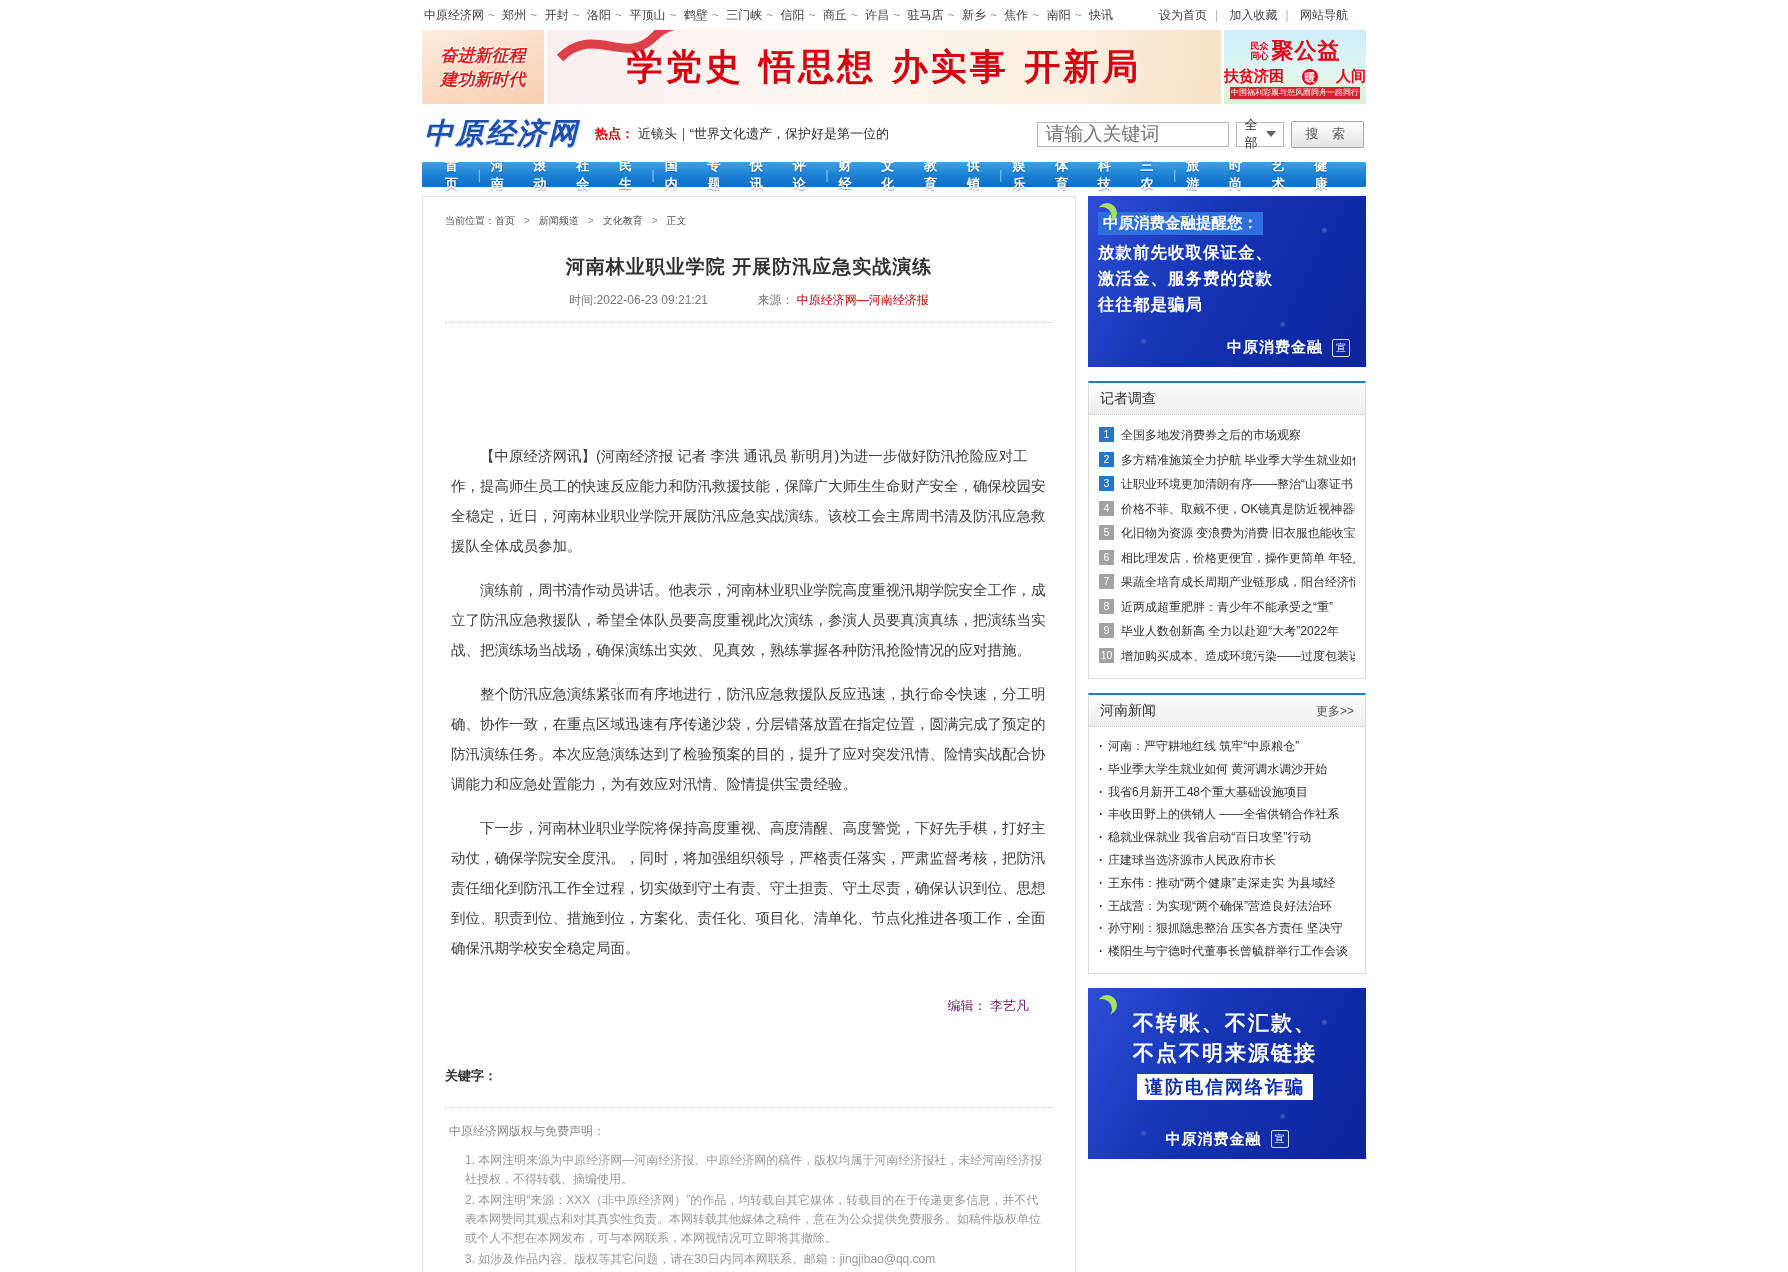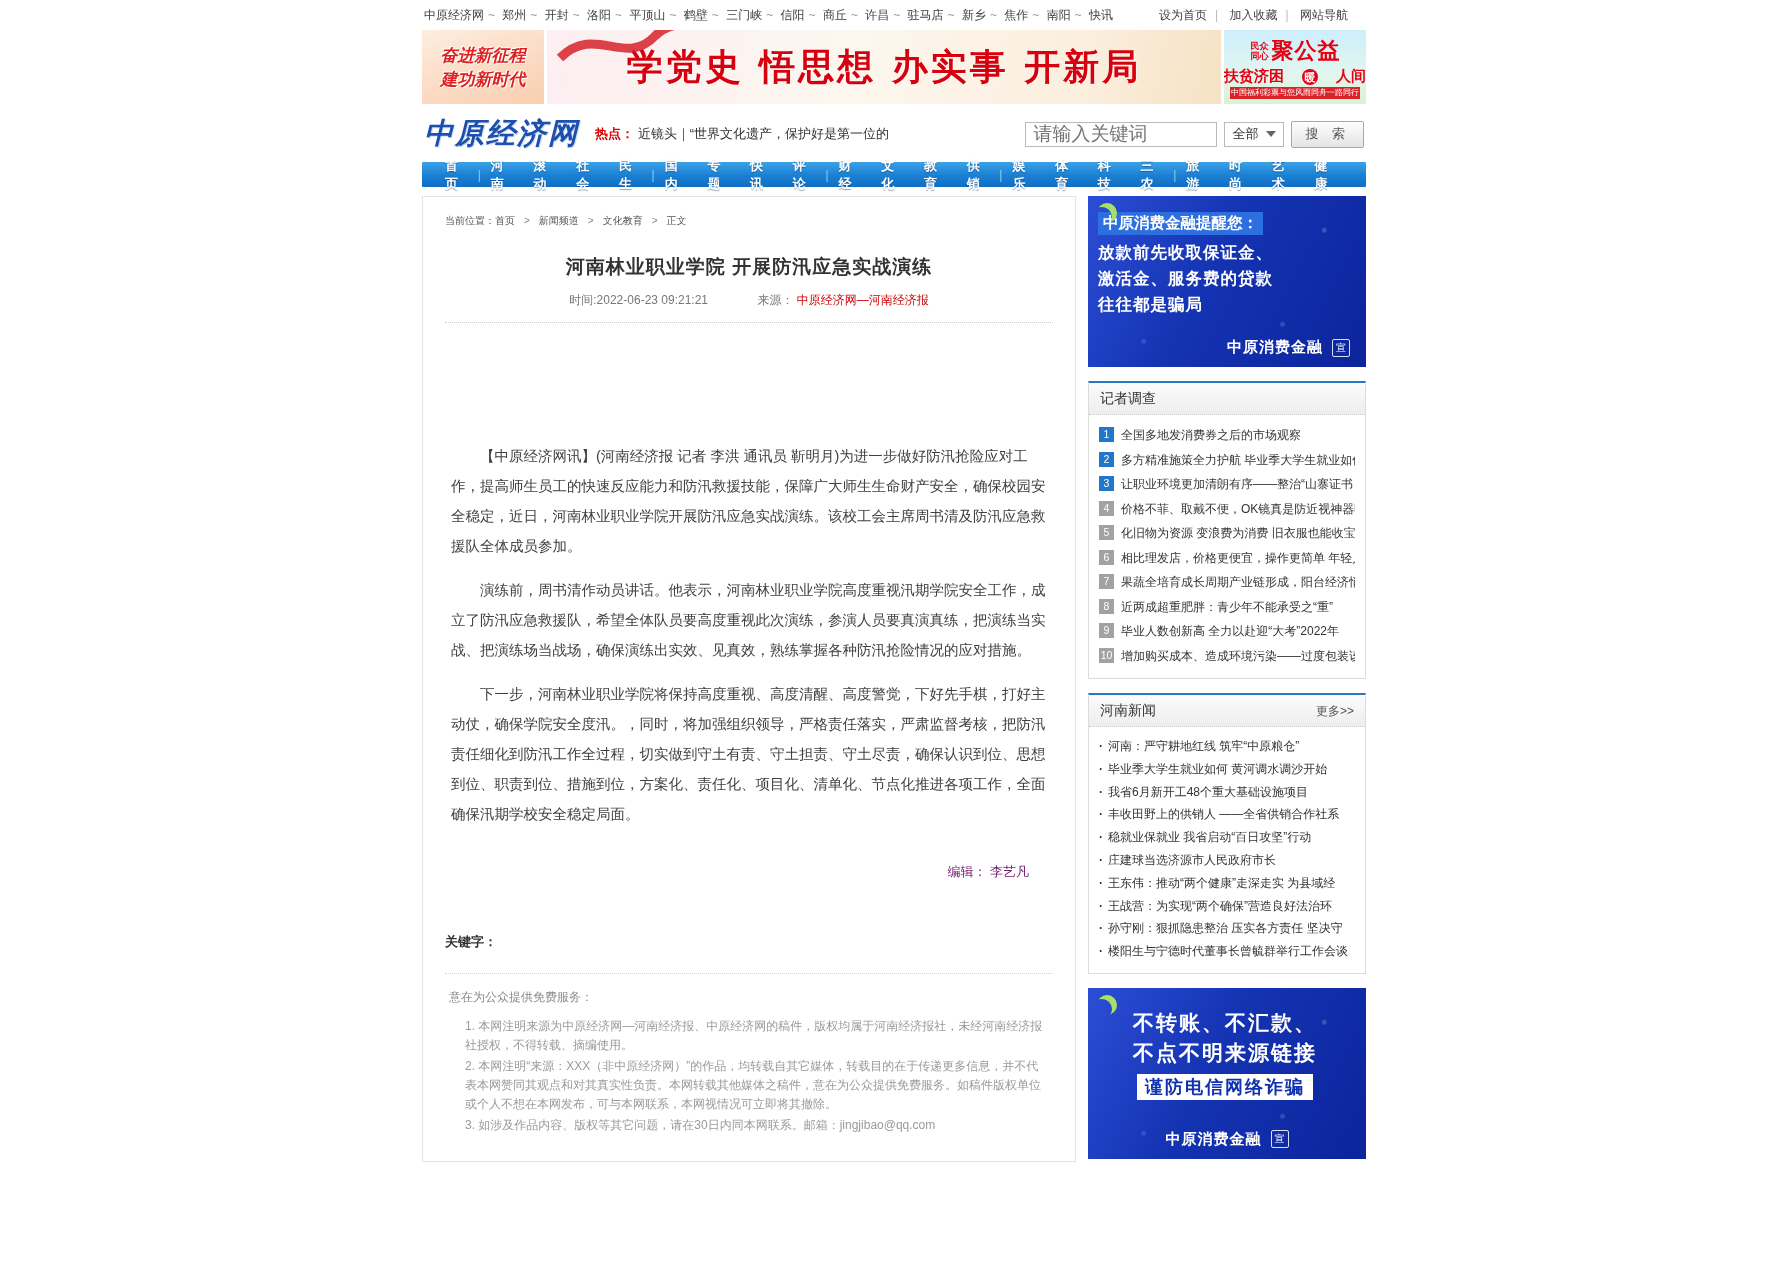--- a/index.html
+++ b/index.html
@@ -36,21 +36,21 @@
 
   
   .logo-row { display:flex; align-items:center; padding:10px 2px 8px; }
   .logo { font-family:"DejaVu Serif","Liberation Serif",serif; font-style:italic; font-weight:bold;
     font-size:29px; color:#1d4fae; letter-spacing:2px; text-shadow:1px 1px 0 #cfe0f5; }
   .hotline { margin-left:16px; font-size:13px; display:flex; align-items:center; }
   .hot-label { color:#d00; font-weight:bold; margin-right:4px; }
   .hot-text { color:#333; }
   .search { margin-left:auto; display:flex; align-items:center; gap:7px; }
   .search input { width:192px; height:25px; border:1px solid #b9b9b9; padding:0 7px; font-size:19px; color:#444; outline:none; }
-  .search .select { width:60px; height:25px; border:1px solid #b9b9b9; background:#fff; display:flex; align-items:center; justify-content:space-between; padding:0 7px; font-size:13px; color:#333; cursor:pointer; }
+  .search .select { width:48px; height:25px; border:1px solid #b9b9b9; background:#fff; display:flex; align-items:center; justify-content:space-between; padding:0 7px; font-size:13px; color:#333; cursor:pointer; }
   .chev { width:0; height:0; border-left:5px solid transparent; border-right:5px solid transparent; border-top:6px solid #666; }
   .search button { height:27px; padding:0 13px; border:1px solid #a8a8a8; border-radius:2px;
     background:linear-gradient(#fefefe,#e4e4e4); color:#555; font-size:13px; letter-spacing:5px; cursor:pointer; }
 
   
   .nav { background:linear-gradient(180deg,#3ba2e7 0%,#1a7fd2 55%,#0f6fc4 100%); height:25px;
     display:flex; align-items:center; padding:0 16px; border-radius:1px; }
   .nav a { color:#fff; font-weight:bold; font-size:13px; margin:0 7px; text-shadow:0 1px 1px rgba(0,40,90,.45); }
   .nav .nsep { color:#8fccf2; margin:0 3px; font-weight:normal; font-size:12px; }
 
@@ -271,29 +271,30 @@
       <div class="art-title">河南林业职业学院 开展防汛应急实战演练</div>
       <div class="art-meta">
         <span>时间:2022-06-23 09:21:21</span>
         <span class="src-label">来源：</span>
         <a class="src">中原经济网—河南经济报</a>
       </div>
       <div class="paragraphs">
 
       <p>【中原经济网讯】(河南经济报 记者 李洪 通讯员 靳明月)为进一步做好防汛抢险应对工作，提高师生员工的快速反应能力和防汛救援技能，保障广大师生生命财产安全，确保校园安全稳定，近日，河南林业职业学院开展防汛应急实战演练。该校工会主席周书清及防汛应急救援队全体成员参加。</p>
           <p>演练前，周书清作动员讲话。他表示，河南林业职业学院高度重视汛期学院安全工作，成立了防汛应急救援队，希望全体队员要高度重视此次演练，参演人员要真演真练，把演练当实战、把演练场当战场，确保演练出实效、见真效，熟练掌握各种防汛抢险情况的应对措施。</p>
+          <p>整个防汛应急演练紧张而有序地进行，防汛应急救援队反应迅速，执行命令快速，分工明确、协作一致，在重点区域迅速有序传递沙袋，分层错落放置在指定位置，圆满完成了预定的防汛演练任务。本次应急演练达到了检验预案的目的，提升了应对突发汛情、险情实战配合协调能力和应急处置能力，为有效应对汛情、险情提供宝贵经验。</p>
           <p>下一步，河南林业职业学院将保持高度重视、高度清醒、高度警觉，下好先手棋，打好主动仗，确保学院安全度汛。，同时，将加强组织领导，严格责任落实，严肃监督考核，把防汛责任细化到防汛工作全过程，切实做到守土有责、守土担责、守土尽责，确保认识到位、思想到位、职责到位、措施到位，方案化、责任化、项目化、清单化、节点化推进各项工作，全面确保汛期学校安全稳定局面。</p>
         </div>
       <div class="editor-line">
         <span>编辑：</span>
         <span>李艺凡</span>
       </div>
       <div class="keywords">关键字：</div>
       <div class="disclaimer">
-        <div class="d-title">意在为公众提供免费服务：</div>
+        <div class="d-title">中原经济网版权与免费声明：</div>
         <div>
 
         <p>1. 本网注明来源为中原经济网—河南经济报、中原经济网的稿件，版权均属于河南经济报社，未经河南经济报社授权，不得转载、摘编使用。</p>
             <p>2. 本网注明“来源：XXX（非中原经济网）”的作品，均转载自其它媒体，转载目的在于传递更多信息，并不代表本网赞同其观点和对其真实性负责。本网转载其他媒体之稿件，意在为公众提供免费服务。如稿件版权单位或个人不想在本网发布，可与本网联系，本网视情况可立即将其撤除。</p>
             <p>3. 如涉及作品内容、版权等其它问题，请在30日内同本网联系。邮箱：jingjibao@qq.com</p>
           </div>
       </div>
     </div>
 
     <div class="side">

